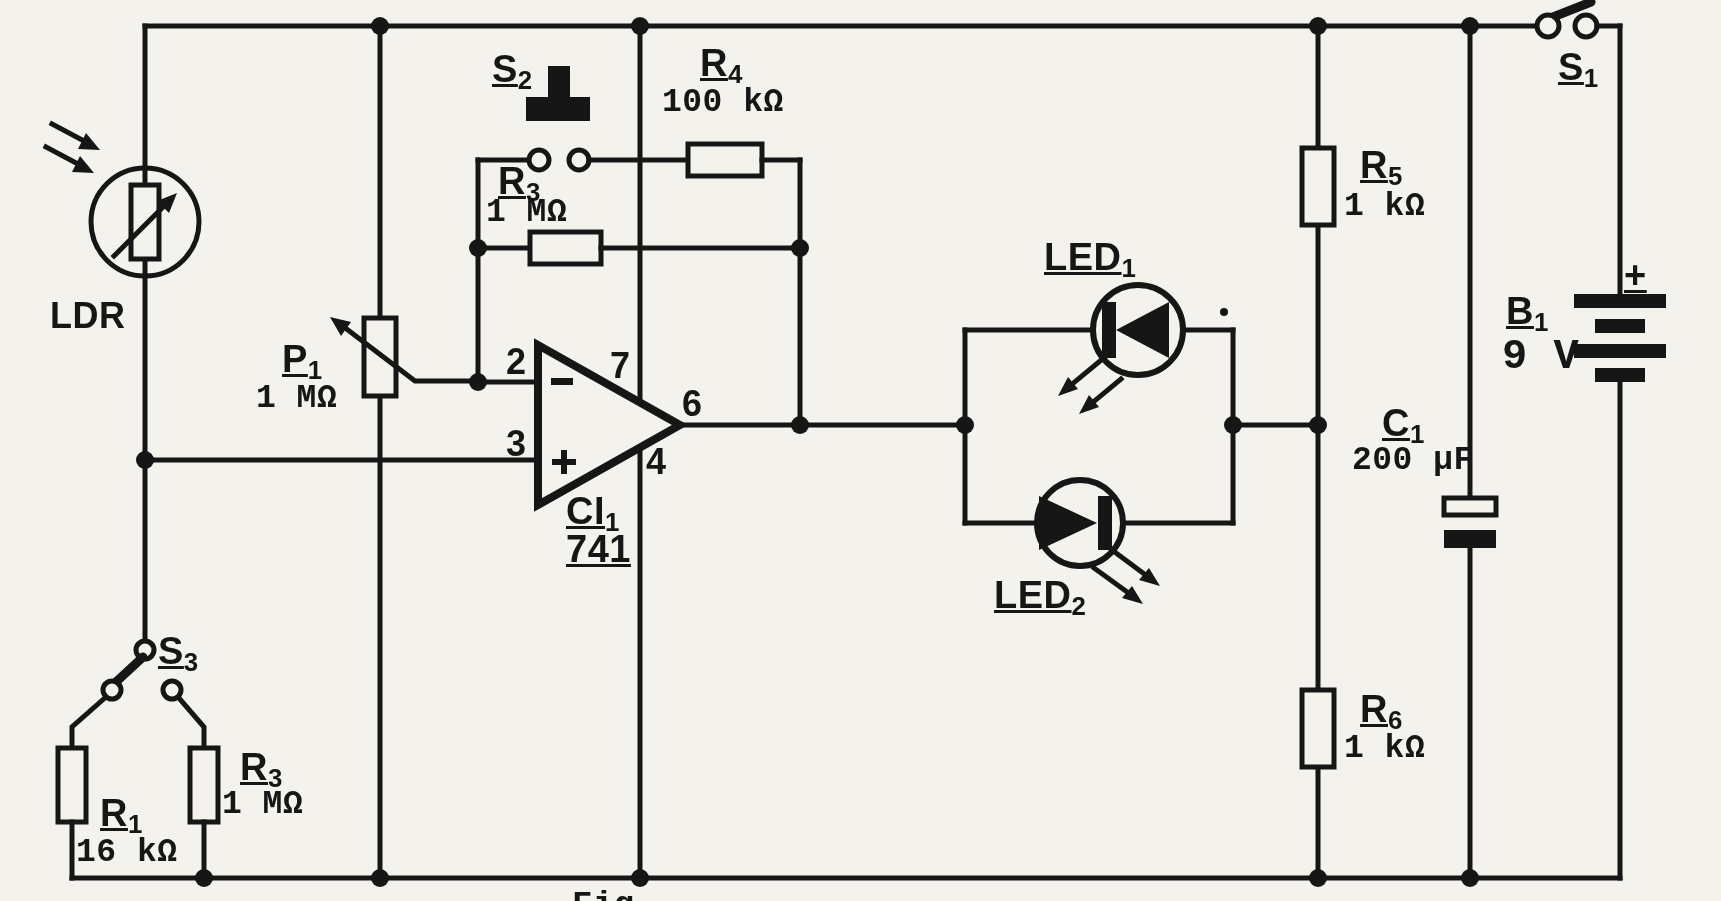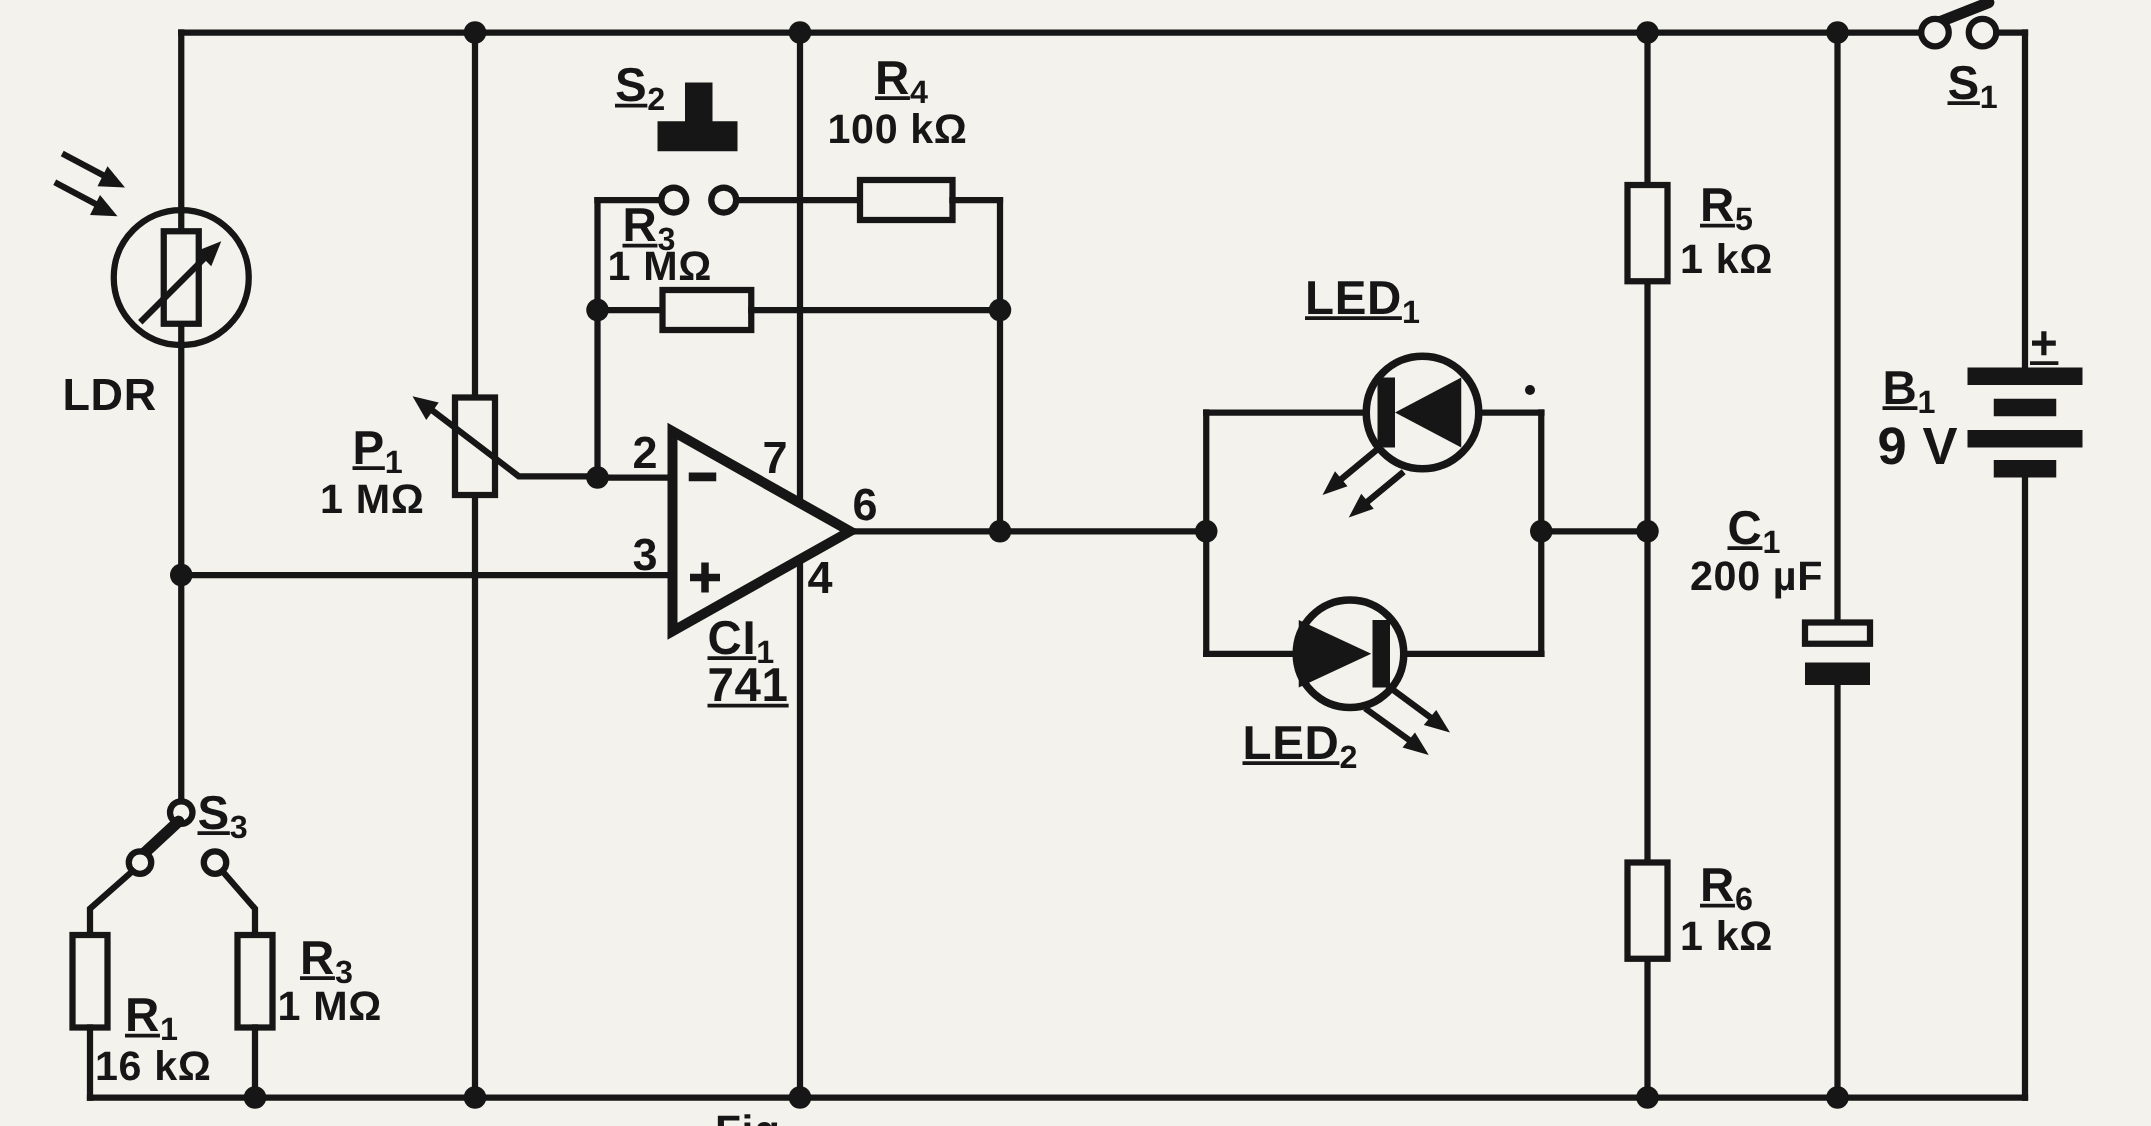--- a/index.html
+++ b/index.html
@@ -14,21 +14,21 @@
   .w{stroke:#161616;stroke-width:5;fill:none;stroke-linecap:square;}
   .w9{stroke:#161616;stroke-width:9;fill:none;stroke-linecap:round;}
   .body{fill:#f4f2ec;stroke:#161616;stroke-width:5;}
   .solid{fill:#161616;stroke:none;}
   .tri{fill:#f4f2ec;stroke:#161616;stroke-width:8;stroke-linejoin:miter;}
   .lbl{
     position:absolute;color:#161616;font-weight:bold;line-height:1;
     white-space:nowrap;letter-spacing:0.5px;
   }
   .ref{font-size:38px;text-decoration:underline;}
-  .val{font-size:33px;}
+  .val{font-size:33px;font-family:Liberation Mono, monospace;}
   .pin{font-size:36px;}
   .sb{font-size:0.68em;vertical-align:-0.28em;}
 </style>
 </head>
 <body>
 
 <div class="page">
 
   <svg class="schem" width="1721" height="901" viewBox="0 0 1721 901">
 
@@ -225,21 +225,21 @@
   <div class="lbl pin" style="left:506px;top:426px">3</div>
   <div class="lbl pin" style="left:610px;top:348px">7</div>
   <div class="lbl pin" style="left:646px;top:444px">4</div>
   <div class="lbl pin" style="left:682px;top:386px">6</div>
 
   <div class="lbl ref" style="left:566px;top:492px">
     <span>CI</span><span class="sb">1</span>
   </div>
   <div class="lbl ref" style="left:566px;top:530px">741</div>
 
-  <div class="lbl ref" style="left:1044px;top:220px">
+  <div class="lbl ref" style="left:1044px;top:238px">
     <span>LED</span><span class="sb">1</span>
   </div>
   <div class="lbl ref" style="left:994px;top:576px">
     <span>LED</span><span class="sb">2</span>
   </div>
 
   <div class="lbl ref" style="left:1360px;top:146px">
     <span>R</span><span class="sb">5</span>
   </div>
   <div class="lbl val" style="left:1344px;top:190px">1 kΩ</div>

